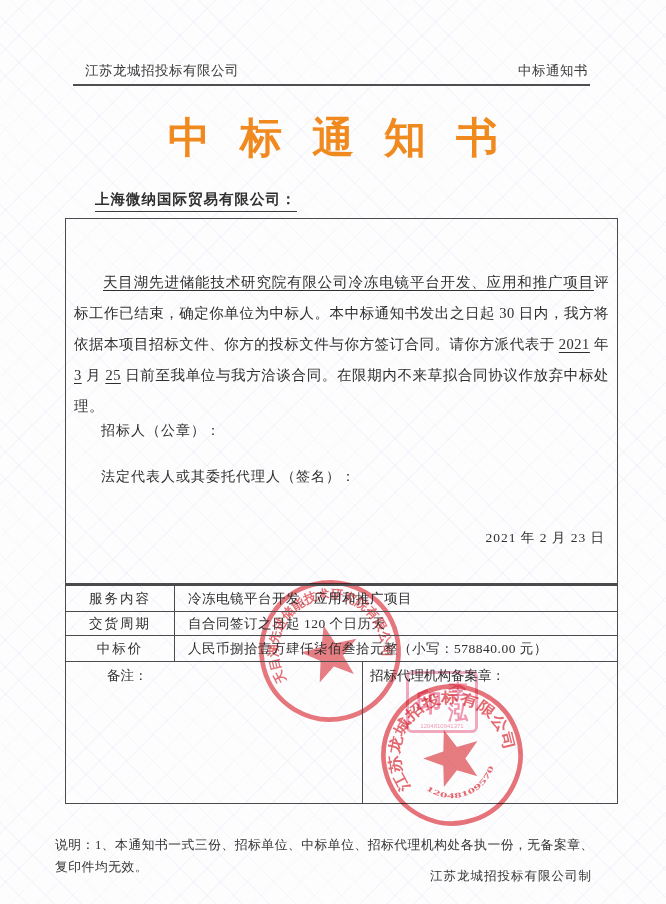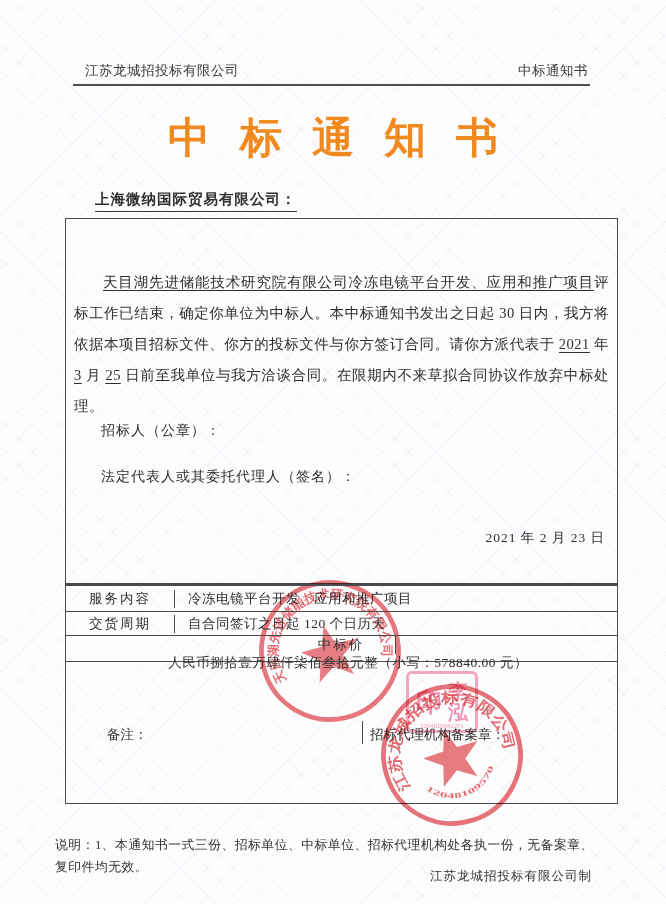--- a/index.html
+++ b/index.html
@@ -50,26 +50,26 @@
   }
   .name-seal .col-left  { font-size:26px; color:rgba(238,120,155,.85); font-weight:bold; }
   .name-seal .col-right { font-size:20px; line-height:21px; color:rgba(238,120,155,.85); font-weight:bold;
                           display:flex; flex-direction:column; align-items:center; }
   .name-seal .seal-num  { position:absolute; left:0; right:0; bottom:1px; text-align:center;
                           font-size:6px; color:rgba(238,120,155,.8);
                           font-family:"Liberation Sans",sans-serif; }
   
   .grid { position:absolute; left:65px; top:584px; width:553px; border:1.5px solid #4b4b4d; border-top-width:2px;
           font-size:13.5px; }
-  .g-row { display:flex; border-bottom:1.5px solid #4b4b4d;align-items:center; }
+  .g-row { display:flex; border-bottom:1.5px solid #4b4b4d; }
   .g-row:last-child { border-bottom:none; }
   .g-label { width:109px; border-right:1.5px solid #4b4b4d; display:flex; align-items:center; justify-content:center;
              letter-spacing:2px; }
   .g-value { flex:1; display:flex; align-items:center; padding-left:13px; letter-spacing:.5px; }
-  .r1 { height:26px; } .r2 { height:24px; } .r3 { height:25px; } .r4 { height:26px;flex-direction:column; }
+  .r1 { height:26px; } .r2 { height:24px; } .r3 { height:25px; } .r4 { height:26px; }
   .r5 { height:141px;margin-left:33px; }
   .g-remarks { width:264px; border-right:1.5px solid #4b4b4d; padding:5px 0 0 8px; }
   .g-agency  { flex:1; position:relative; padding:5px 0 0 7px; }
   
   .foot-note { position:absolute; left:55px; top:834px; width:548px; font-size:12.8px; line-height:22px;
                letter-spacing:.5px; color:#333; }
   .foot-maker{ position:absolute; right:74px; top:868px; font-size:12.5px; color:#333; letter-spacing:1px; }
   
   .seal-stroke { fill:none; stroke:rgba(224,72,80,.85); }
   .seal-fill   { fill:rgba(224,72,80,.8); }

